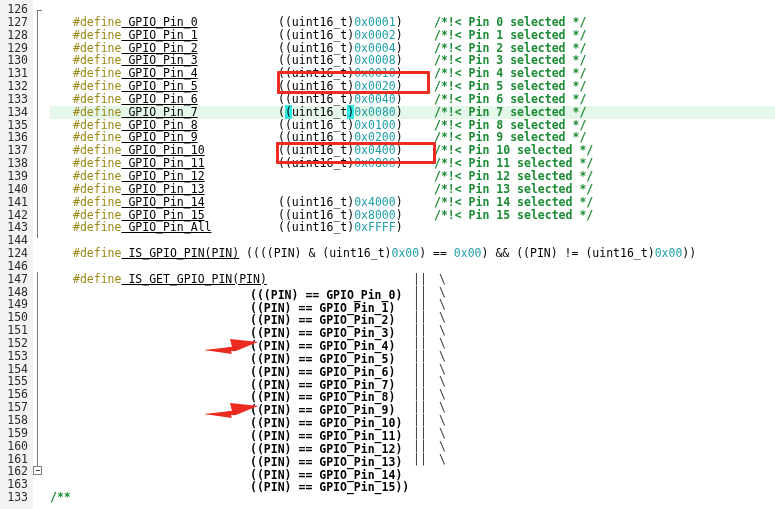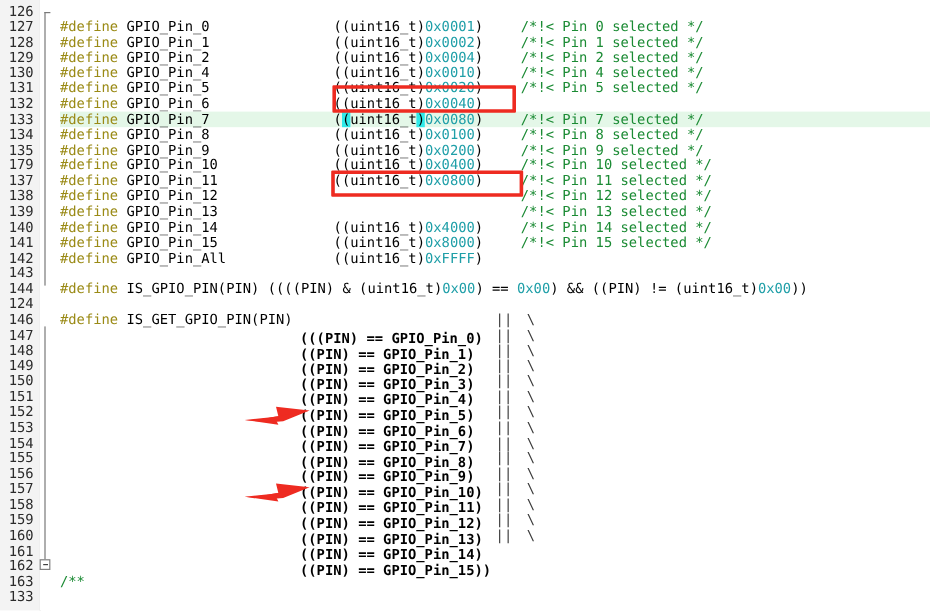--- a/index.html
+++ b/index.html
@@ -91,24 +91,24 @@
     height: 12.85px;
     line-height: 12.85px;
     white-space: pre;
     font-size: 11.5px;
     color: #000000;
   }
   .code-line.hl {
     background: #e4f7e8;
   }
   .seg { white-space: pre; }
-  .kw      { color: #9a8a15; }     
-  .ident   { color: #000000; }
+  .kw      { color: #9a8a15; margin-left: 23px; }     
+  .ident   { color: #000000; text-decoration: underline; }
   .num     { color: #1f9fa8; }     
-  .comment { color: #1b8b34; }     
+  .comment { color: #1b8b34; font-weight: bold; }     
   .punct   { color: #000000; }
   .brmatch { background: #2fe9e9; color: #000000; }
   .cont    { color: #3a3a3a; }
 
   
   .col-val  { position: absolute; left: 228px; top: 0; }
   .col-cmt  { position: absolute; left: 384px; top: 0; }
   .col-expr { position: absolute; left: 200px; top: 16px; font-weight: bold; }
   .col-pipe { position: absolute; left: 363px; top: 0; }
   .col-bsl  { position: absolute; left: 389px; top: 0; }
@@ -139,21 +139,21 @@
         <div class="lnum">126</div>
         <div class="lnum">127</div>
         <div class="lnum">128</div>
         <div class="lnum">129</div>
         <div class="lnum">130</div>
         <div class="lnum">131</div>
         <div class="lnum">132</div>
         <div class="lnum">133</div>
         <div class="lnum">134</div>
         <div class="lnum">135</div>
-        <div class="lnum">179</div>
+        <div class="lnum">136</div>
         <div class="lnum">137</div>
         <div class="lnum">138</div>
         <div class="lnum">139</div>
         <div class="lnum">140</div>
         <div class="lnum">141</div>
         <div class="lnum">142</div>
         <div class="lnum">143</div>
         <div class="lnum">144</div>
         <div class="lnum">124</div>
         <div class="lnum">146</div>
@@ -183,23 +183,24 @@
     <div class="fold-line" style="top:10px; height:228px;"></div>
     <div class="fold-line" style="top:272px; height:195px;"></div>
     <div class="fold-box" style="left:0px; top:466px;"></div>
   </div>
 
   <div id="code-surface">
       <div class="code-line"><span class="seg "> </span></div>
       <div class="code-line"><span class="seg kw">#define</span><span class="seg ident"> GPIO_Pin_0</span><span class="seg col-val"><span class="seg punct">((uint16_t)</span><span class="seg num">0x0001</span><span class="seg punct">)</span></span><span class="seg col-cmt comment">/*!&lt; Pin 0 selected */</span></div>
       <div class="code-line"><span class="seg kw">#define</span><span class="seg ident"> GPIO_Pin_1</span><span class="seg col-val"><span class="seg punct">((uint16_t)</span><span class="seg num">0x0002</span><span class="seg punct">)</span></span><span class="seg col-cmt comment">/*!&lt; Pin 1 selected */</span></div>
       <div class="code-line"><span class="seg kw">#define</span><span class="seg ident"> GPIO_Pin_2</span><span class="seg col-val"><span class="seg punct">((uint16_t)</span><span class="seg num">0x0004</span><span class="seg punct">)</span></span><span class="seg col-cmt comment">/*!&lt; Pin 2 selected */</span></div>
+      <div class="code-line"><span class="seg kw">#define</span><span class="seg ident"> GPIO_Pin_3</span><span class="seg col-val"><span class="seg punct">((uint16_t)</span><span class="seg num">0x0008</span><span class="seg punct">)</span></span><span class="seg col-cmt comment">/*!&lt; Pin 3 selected */</span></div>
       <div class="code-line"><span class="seg kw">#define</span><span class="seg ident"> GPIO_Pin_4</span><span class="seg col-val"><span class="seg punct">((uint16_t)</span><span class="seg num">0x0010</span><span class="seg punct">)</span></span><span class="seg col-cmt comment">/*!&lt; Pin 4 selected */</span></div>
       <div class="code-line"><span class="seg kw">#define</span><span class="seg ident"> GPIO_Pin_5</span><span class="seg col-val"><span class="seg punct">((uint16_t)</span><span class="seg num">0x0020</span><span class="seg punct">)</span></span><span class="seg col-cmt comment">/*!&lt; Pin 5 selected */</span></div>
-      <div class="code-line"><span class="seg kw">#define</span><span class="seg ident"> GPIO_Pin_6</span><span class="seg col-val"><span class="seg punct">((uint16_t)</span><span class="seg num">0x0040</span><span class="seg punct">)</span></span></div>
+      <div class="code-line"><span class="seg kw">#define</span><span class="seg ident"> GPIO_Pin_6</span><span class="seg col-val"><span class="seg punct">((uint16_t)</span><span class="seg num">0x0040</span><span class="seg punct">)</span></span><span class="seg col-cmt comment">/*!&lt; Pin 6 selected */</span></div>
       <div class="code-line hl"><span class="seg kw">#define</span><span class="seg ident"> GPIO_Pin_7</span><span class="seg col-val"><span class="seg punct">(</span><span class="seg punct brmatch">(</span><span class="seg punct">uint16_t</span><span class="seg punct brmatch">)</span><span class="seg num">0x0080</span><span class="seg punct">)</span></span><span class="seg col-cmt comment">/*!&lt; Pin 7 selected */</span></div>
       <div class="code-line"><span class="seg kw">#define</span><span class="seg ident"> GPIO_Pin_8</span><span class="seg col-val"><span class="seg punct">((uint16_t)</span><span class="seg num">0x0100</span><span class="seg punct">)</span></span><span class="seg col-cmt comment">/*!&lt; Pin 8 selected */</span></div>
       <div class="code-line"><span class="seg kw">#define</span><span class="seg ident"> GPIO_Pin_9</span><span class="seg col-val"><span class="seg punct">((uint16_t)</span><span class="seg num">0x0200</span><span class="seg punct">)</span></span><span class="seg col-cmt comment">/*!&lt; Pin 9 selected */</span></div>
       <div class="code-line"><span class="seg kw">#define</span><span class="seg ident"> GPIO_Pin_10</span><span class="seg col-val"><span class="seg punct">((uint16_t)</span><span class="seg num">0x0400</span><span class="seg punct">)</span></span><span class="seg col-cmt comment">/*!&lt; Pin 10 selected */</span></div>
       <div class="code-line"><span class="seg kw">#define</span><span class="seg ident"> GPIO_Pin_11</span><span class="seg col-val"><span class="seg punct">((uint16_t)</span><span class="seg num">0x0800</span><span class="seg punct">)</span></span><span class="seg col-cmt comment">/*!&lt; Pin 11 selected */</span></div>
       <div class="code-line"><span class="seg kw">#define</span><span class="seg ident"> GPIO_Pin_12</span><span class="seg col-cmt comment">/*!&lt; Pin 12 selected */</span></div>
       <div class="code-line"><span class="seg kw">#define</span><span class="seg ident"> GPIO_Pin_13</span><span class="seg col-cmt comment">/*!&lt; Pin 13 selected */</span></div>
       <div class="code-line"><span class="seg kw">#define</span><span class="seg ident"> GPIO_Pin_14</span><span class="seg col-val"><span class="seg punct">((uint16_t)</span><span class="seg num">0x4000</span><span class="seg punct">)</span></span><span class="seg col-cmt comment">/*!&lt; Pin 14 selected */</span></div>
       <div class="code-line"><span class="seg kw">#define</span><span class="seg ident"> GPIO_Pin_15</span><span class="seg col-val"><span class="seg punct">((uint16_t)</span><span class="seg num">0x8000</span><span class="seg punct">)</span></span><span class="seg col-cmt comment">/*!&lt; Pin 15 selected */</span></div>
       <div class="code-line"><span class="seg kw">#define</span><span class="seg ident"> GPIO_Pin_All</span><span class="seg col-val"><span class="seg punct">((uint16_t)</span><span class="seg num">0xFFFF</span><span class="seg punct">)</span></span></div>

